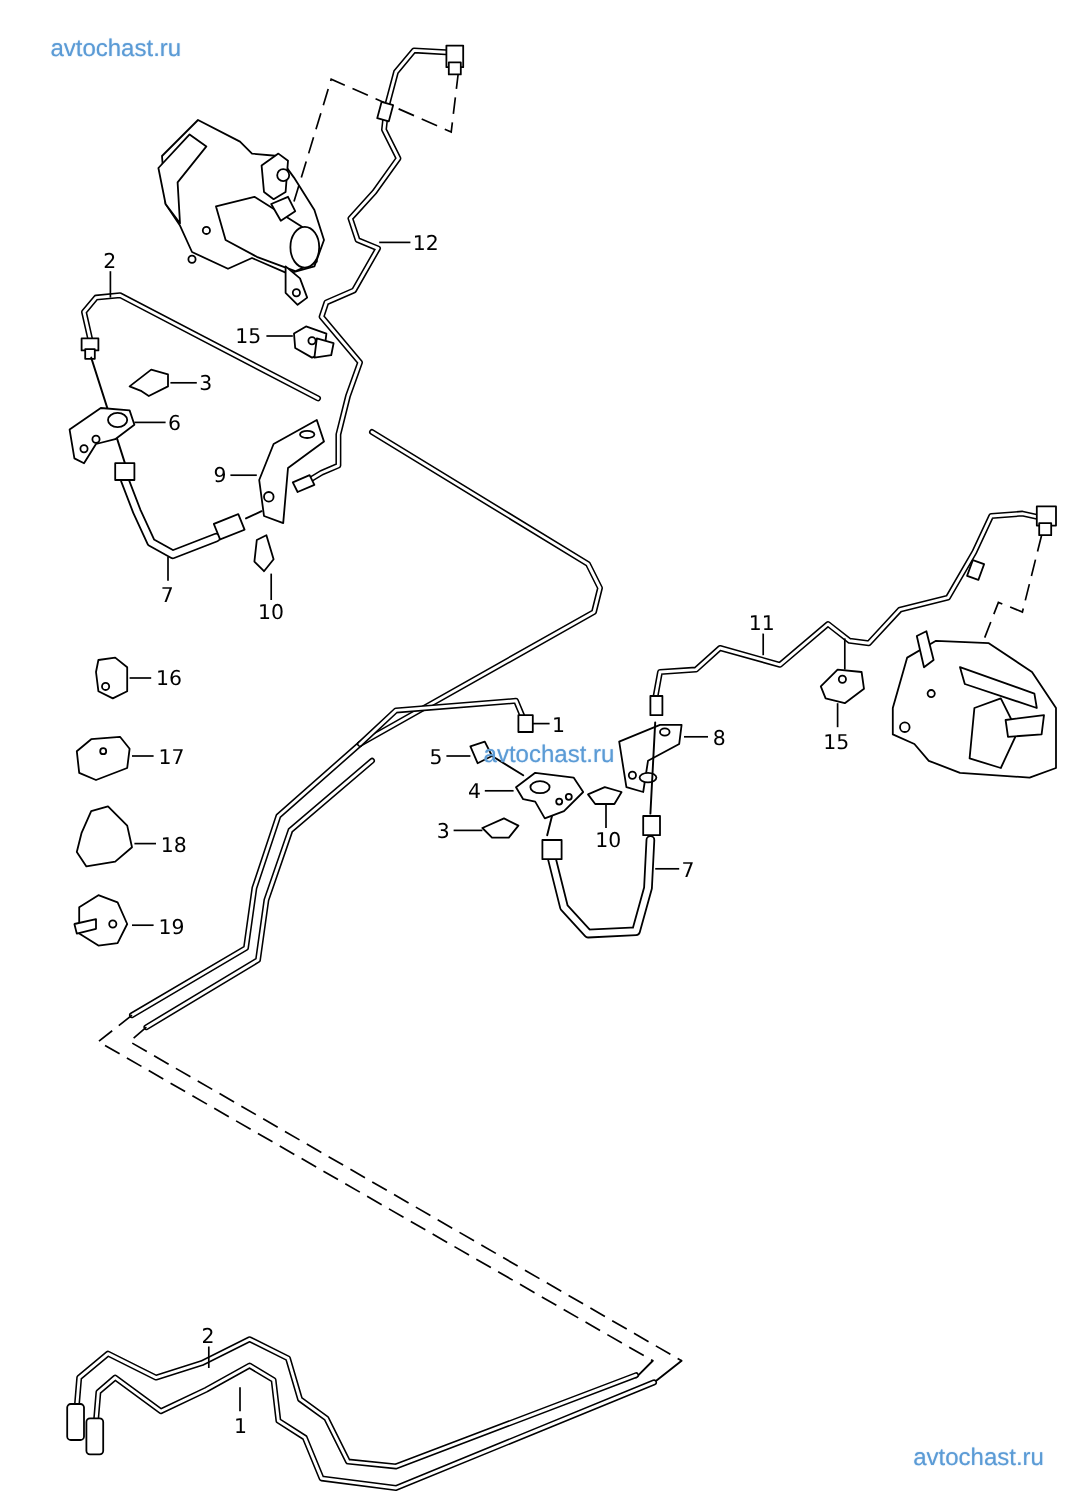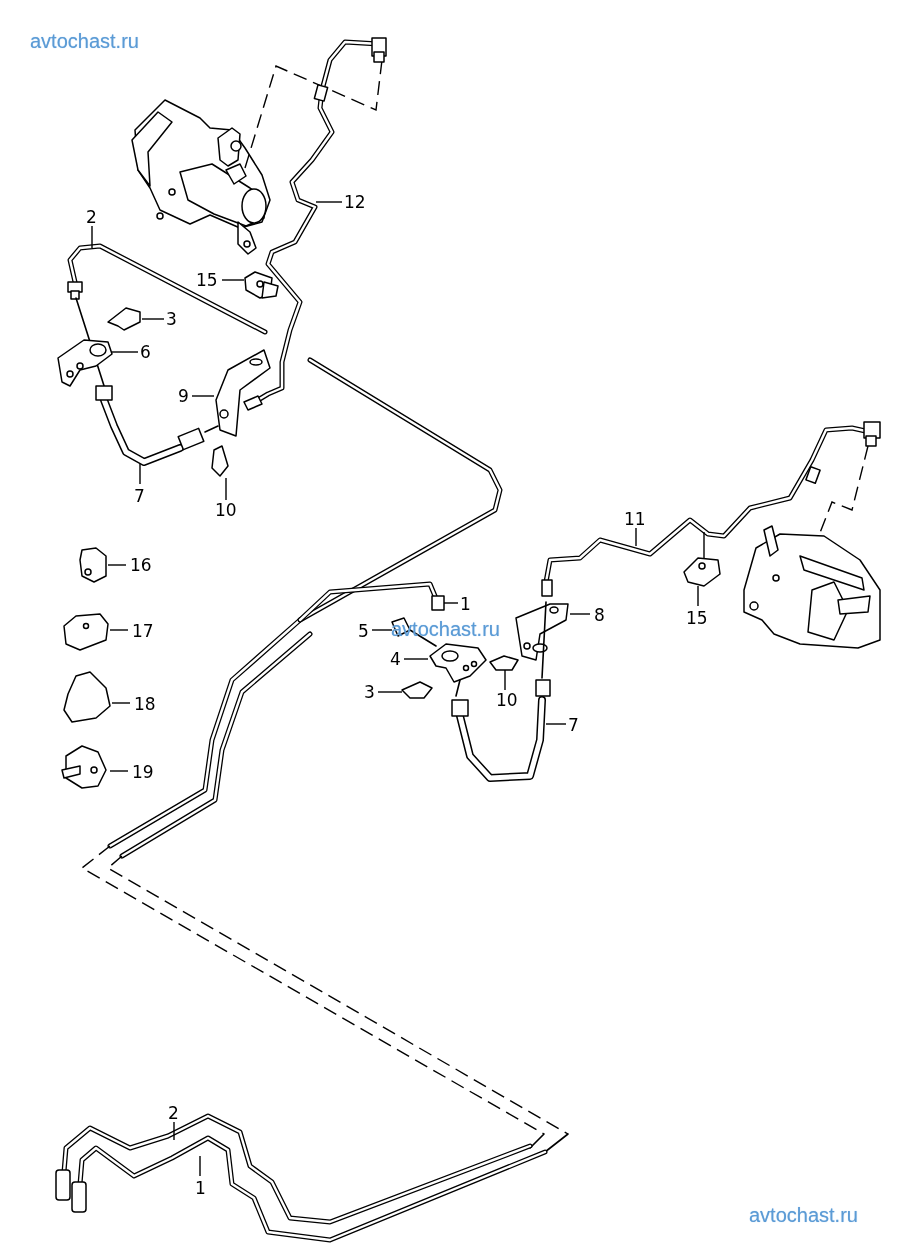--- a/index.html
+++ b/index.html
@@ -9,21 +9,21 @@
   .ln { fill: none; stroke: #000; stroke-width: 1.6; stroke-linejoin: round; stroke-linecap: round; }
   .pipe-o { fill: none; stroke: #000; stroke-width: 5; stroke-linejoin: round; stroke-linecap: round; }
   .pipe-i { fill: none; stroke: #fff; stroke-width: 2.4; stroke-linejoin: round; stroke-linecap: round; }
   .hose-o { fill: none; stroke: #000; stroke-width: 8; stroke-linejoin: round; stroke-linecap: round; }
   .hose-i { fill: none; stroke: #fff; stroke-width: 5; stroke-linejoin: round; stroke-linecap: round; }
   .dash { fill: none; stroke: #000; stroke-width: 1.4; stroke-dasharray: 14 7; }
   .part { fill: #fff; stroke: #000; stroke-width: 1.5; stroke-linejoin: round; }
   .leader { stroke: #000; stroke-width: 1.4; fill: none; }
   .lbl { font-family: "DejaVu Sans", sans-serif; font-size: 17px; fill: #000; }
   .wm { position: absolute; color: #5b9bd5; font-family: "Liberation Sans", sans-serif;
-        font-size: 20px; text-shadow: 0 0 1px #9cc3ea; }
+        font-size: 20px; text-shadow: 0 0 1px #9cc3ea; margin-left: 12px; }
 </style>
 </head>
 <body>
 
 <svg id="diagram" viewBox="0 0 898 1259" xmlns="http://www.w3.org/2000/svg">
 
   <g>
     <path class="part" d="M135,130 L165,100 L200,118 L210,128 L232,130 L245,148 L262,175 L270,200 L262,222 L240,228 L210,215 L190,224 L160,210 L150,188 L138,170 Z"></path>
     <path class="part" d="M132,140 L158,112 L172,122 L148,152 L150,186 L138,170 Z"></path>
     <path class="part" d="M180,172 L212,164 L250,188 L262,196 L264,218 L246,226 L214,214 L188,200 Z"></path>

